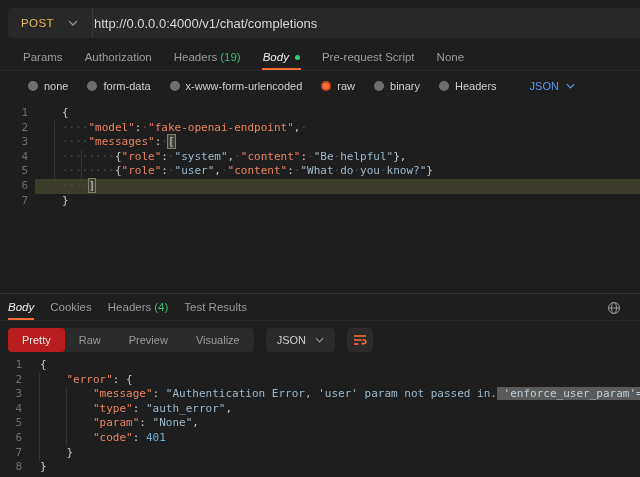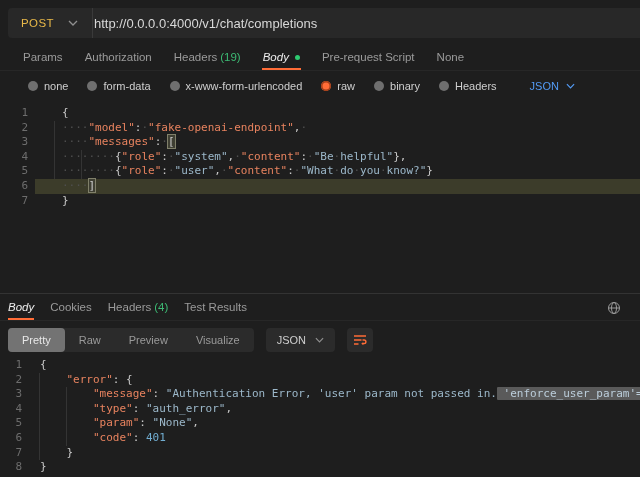--- a/index.html
+++ b/index.html
@@ -54,21 +54,21 @@
   .tk-ws{color:#4f4f4f;}
   .tk-bm{color:#cfcfcf;background:#3f3f33;box-shadow:0 0 0 1px #80806a;}
   .tk-sel{color:#bccedb;background:#5a5a5a;border-radius:1px;}
   .iguide{position:absolute;width:1px;background:#343434;z-index:0;}
   
   .hdiv{position:absolute;left:0;right:0;top:293px;height:1px;background:#333333;}
   .globe-btn{position:absolute;top:300px;left:606px;width:16px;height:16px;display:flex;align-items:center;justify-content:center;}
   .toolbar{position:absolute;top:328px;left:8px;height:24px;display:flex;align-items:center;gap:12px;}
   .seg-group{display:flex;background:#2b2b2b;border-radius:4px;height:24px;}
   .seg{padding:0 14px;line-height:24px;font-size:11px;color:#9a9a9a;border-radius:4px;}
-  .seg.active{background:#737373;color:#e8e8e8;}
+  .seg.active{background:#b91c1c;color:#e8e8e8;}
   .json-btn{display:flex;align-items:center;gap:9px;background:#2b2b2b;border-radius:4px;height:24px;padding:0 11px;color:#cfcfcf;font-size:11px;}
   .json-btn .method-chevron{margin:0;color:#8f8f8f;}
   .wrap-btn{width:26px;height:24px;background:#2b2b2b;border-radius:4px;display:flex;align-items:center;justify-content:center;}
 </style>
 </head>
 <body>
 
 <div class="url-bar">
   <span class="method">POST</span>
   <span class="method-chevron">

